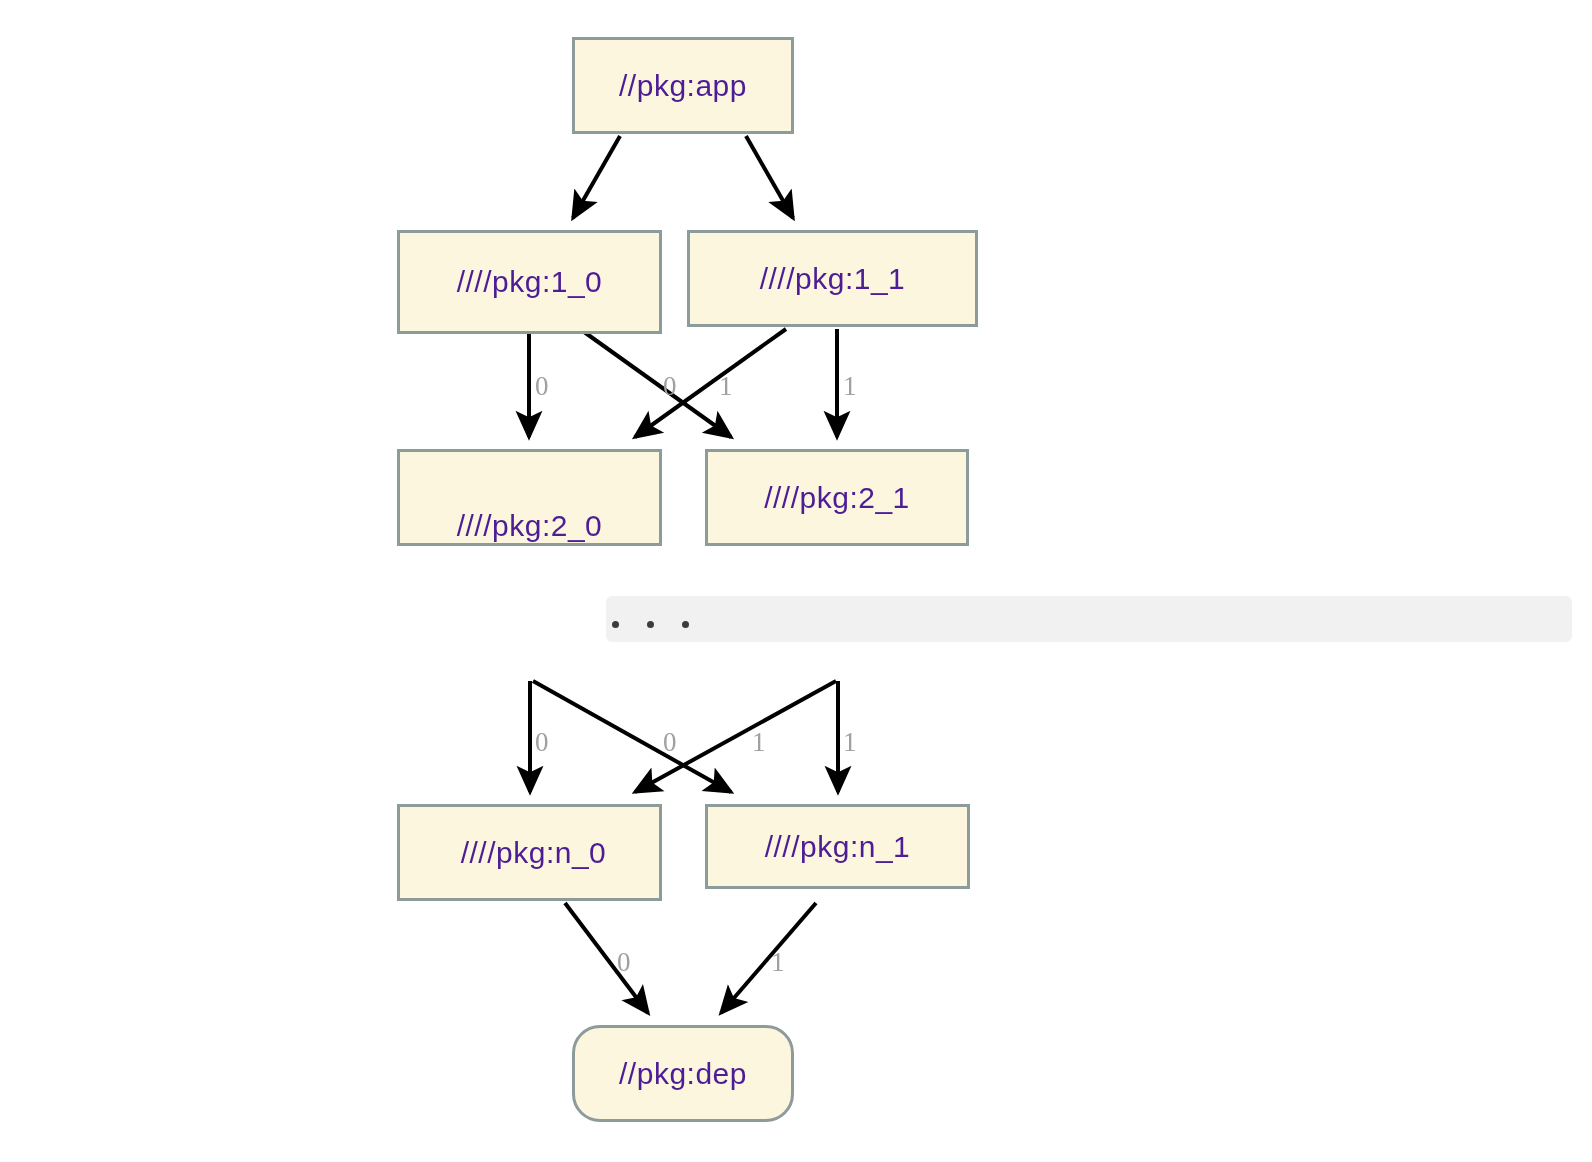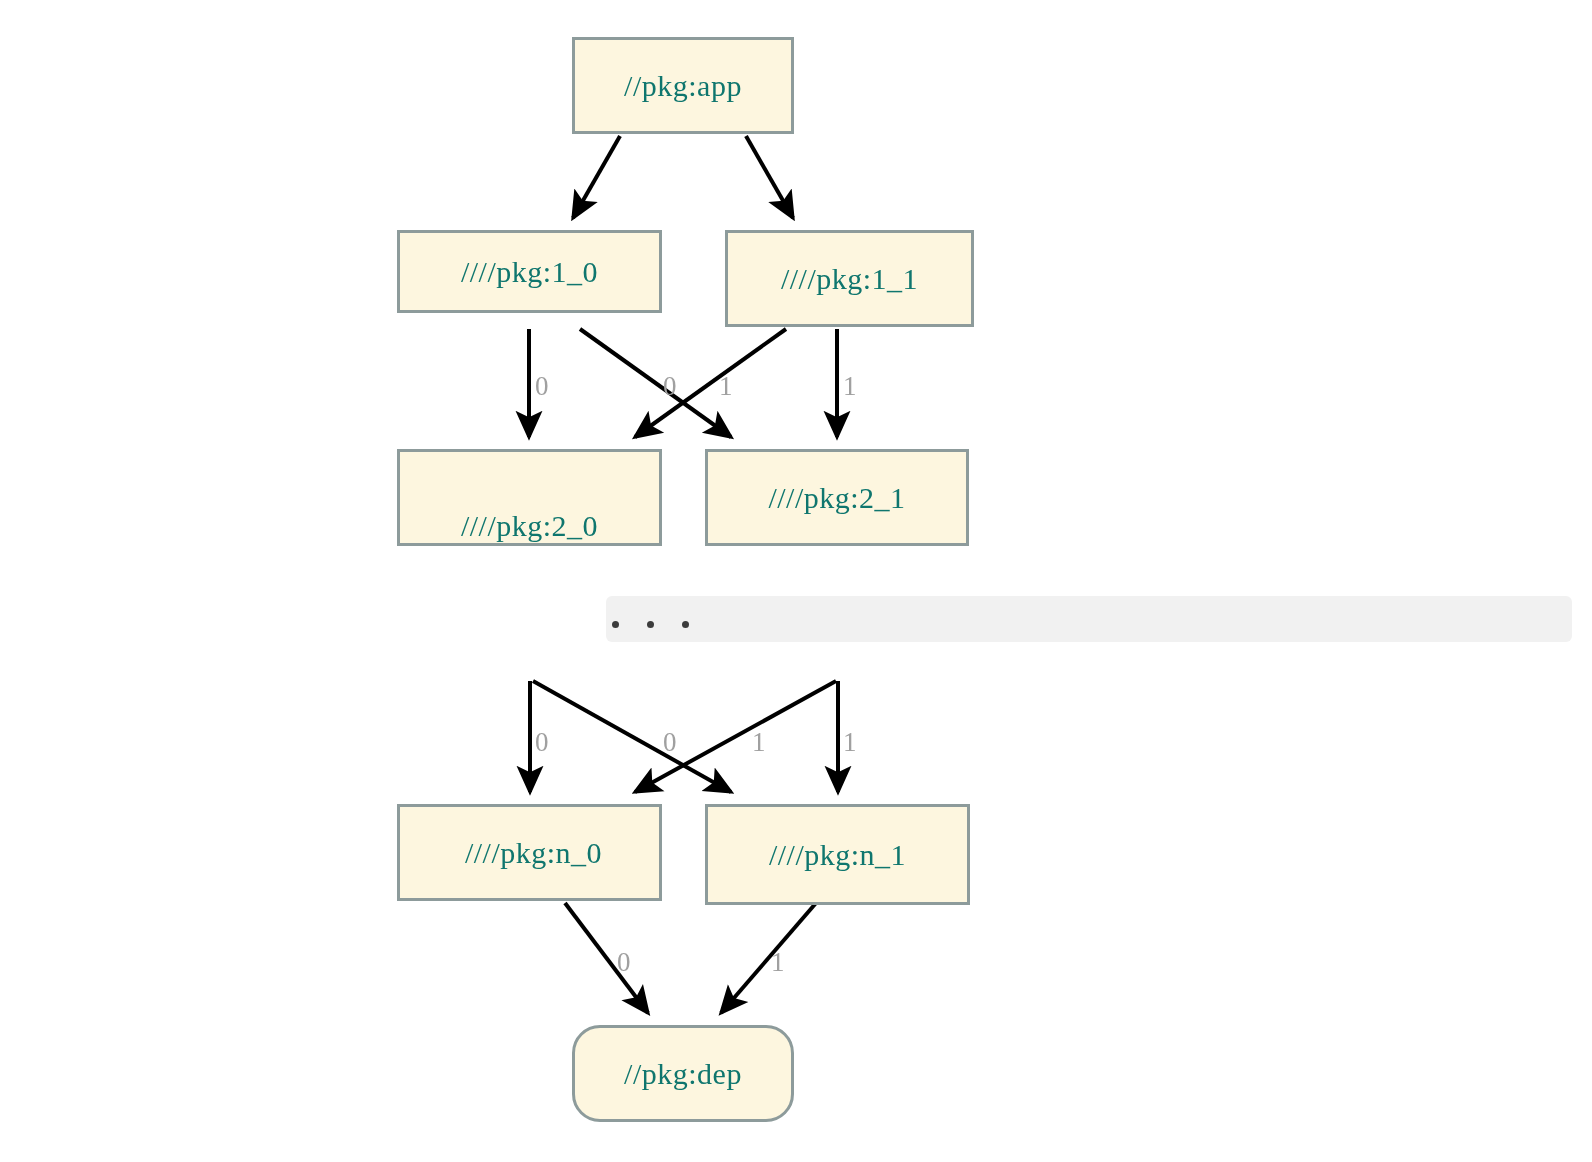--- a/index.html
+++ b/index.html
@@ -24,23 +24,23 @@
   .node-box {
     position: absolute;
     box-sizing: border-box;
     background: #fdf6df;
     border: 3px solid #8d9b9b;
     display: flex;
     align-items: center;
     justify-content: center;
   }
   .node-label {
-    font-family: Liberation Serif, serif;
+    font-family: Liberation Sans, sans-serif;
     font-size: 30px;
-    color: #0f766e;
+    color: #4c1d95;
     letter-spacing: 0.5px;
     white-space: nowrap;
   }
   .ellipsis-band {
     position: absolute;
     background: #f1f1f1;
     border-radius: 6px;
     display: flex;
     align-items: flex-end;
     padding-bottom: 14px;
@@ -124,41 +124,41 @@
   </g>
 
   <text class="edge-label" x="617" y="971">0</text>
   <text class="edge-label" x="771" y="971">1</text>
 </svg>
 
 <div class="node-box" style="left:572px; top:37px; width:222px; height:97px;">
   <span class="node-label">//pkg:app</span>
 </div>
 
-<div class="node-box" style="left:397px; top:230px; width:265px; height:83px;">
+<div class="node-box" style="left:397px; top:230px; width:265px; height:104px;">
   <span class="node-label">////pkg:1_0</span>
 </div>
 
-<div class="node-box" style="left:725px; top:230px; width:249px; height:97px;">
+<div class="node-box" style="left:687px; top:230px; width:291px; height:97px;">
   <span class="node-label">////pkg:1_1</span>
 </div>
 
 <div class="node-box" style="left:397px; top:449px; width:265px; height:97px;align-items:flex-end;">
   <span class="node-label">////pkg:2_0</span>
 </div>
 
 <div class="node-box" style="left:705px; top:449px; width:264px; height:97px;">
   <span class="node-label">////pkg:2_1</span>
 </div>
 
 <div class="node-box" style="left:397px; top:804px; width:265px; height:97px;padding-left:8px;">
   <span class="node-label">////pkg:n_0</span>
 </div>
 
-<div class="node-box" style="left:705px; top:804px; width:265px; height:101px;">
+<div class="node-box" style="left:705px; top:804px; width:265px; height:85px;">
   <span class="node-label">////pkg:n_1</span>
 </div>
 
 <div class="node-box" style="left:572px; top:1025px; width:222px; height:97px;border-radius:28px;">
   <span class="node-label">//pkg:dep</span>
 </div>
 
 <div class="ellipsis-band" style="left:606px; top:596px; width:966px; height:46px;">
   <div class="ellipsis-dots">
     <span class="ellipsis-dot"></span>

